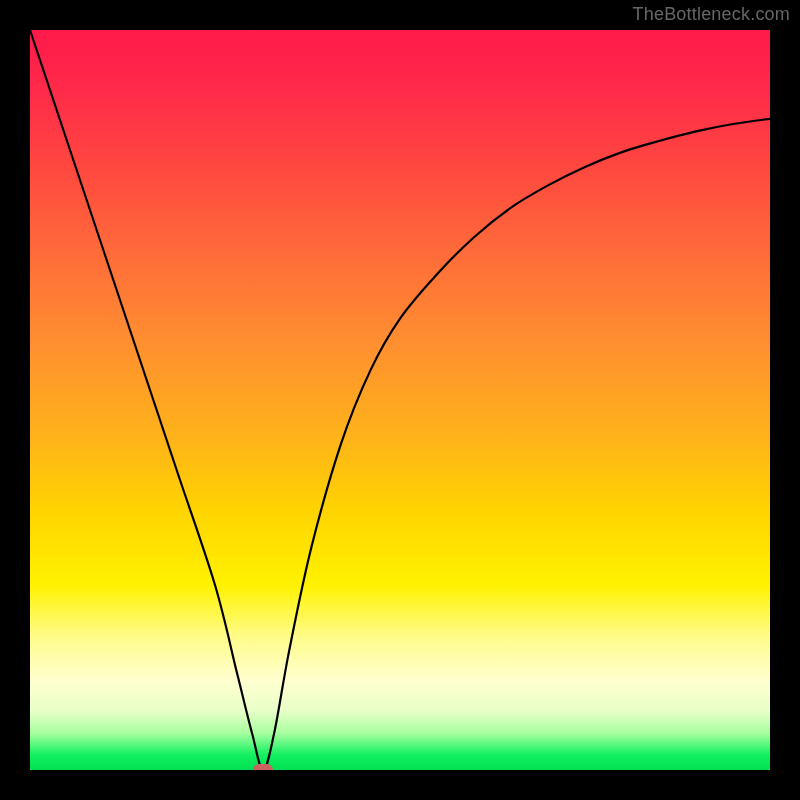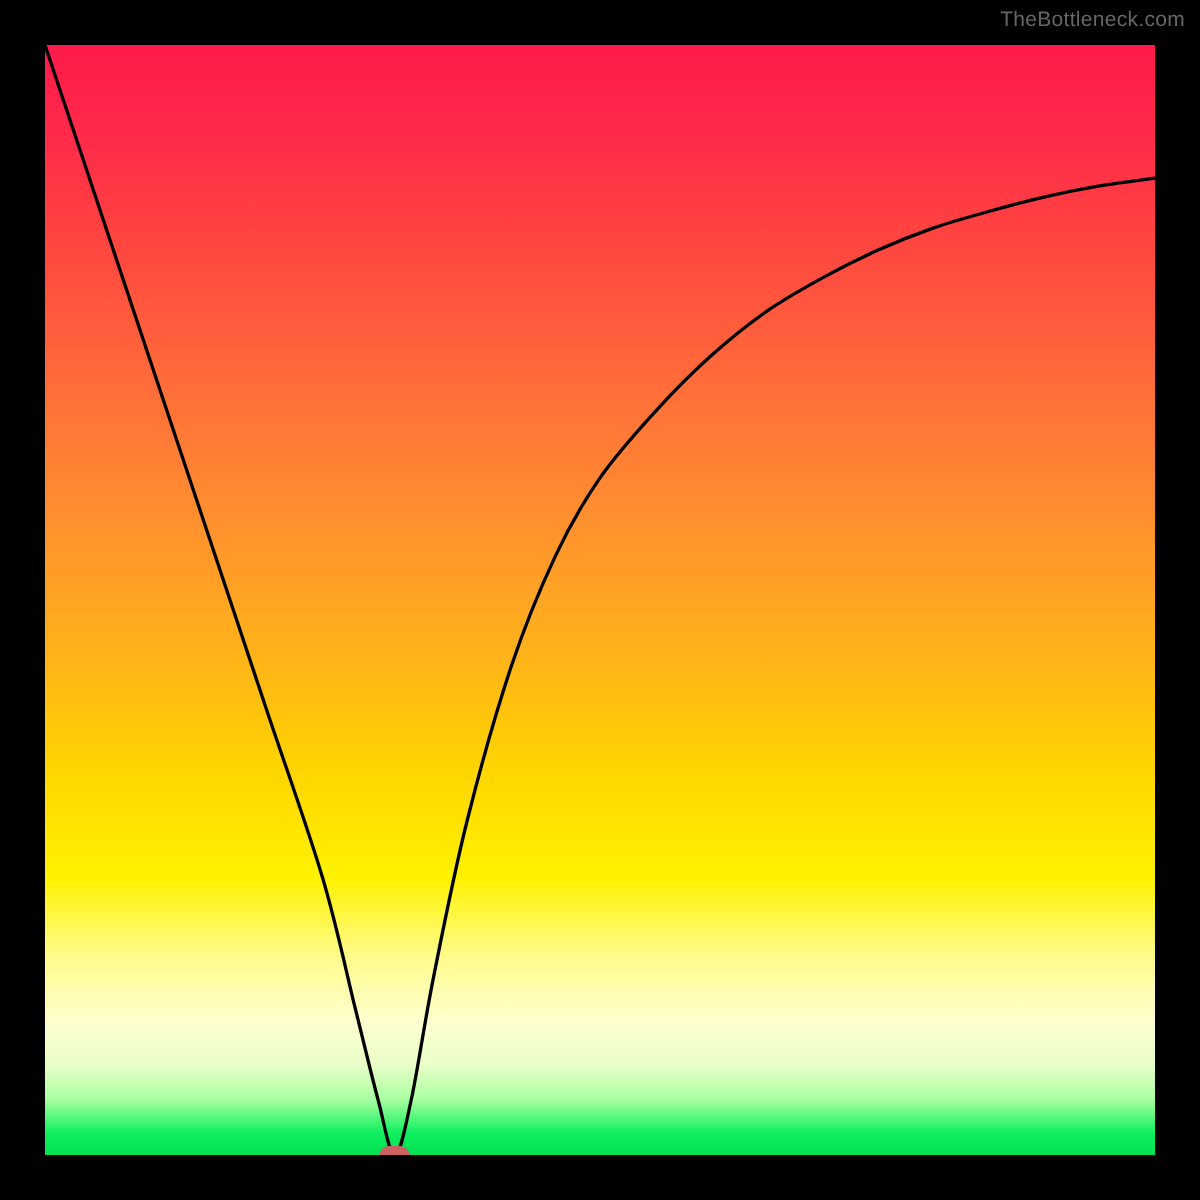--- a/index.html
+++ b/index.html
@@ -47,21 +47,21 @@
       #a8ffa0 95%,
       #10f060 98%,
       #00e050 100%
     );
   }
   .watermark {
     position: absolute;
     top: 4px;
     right: 10px;
     color: #666;
-    font-size: 14px;
+    font-size: 18px;
     font-weight: 500;
     letter-spacing: 0.2px;
     z-index: 5;
     user-select: none;
   }
   svg.curve {
     position: absolute;
     left: 0;
     top: 0;
     width: 100%;

